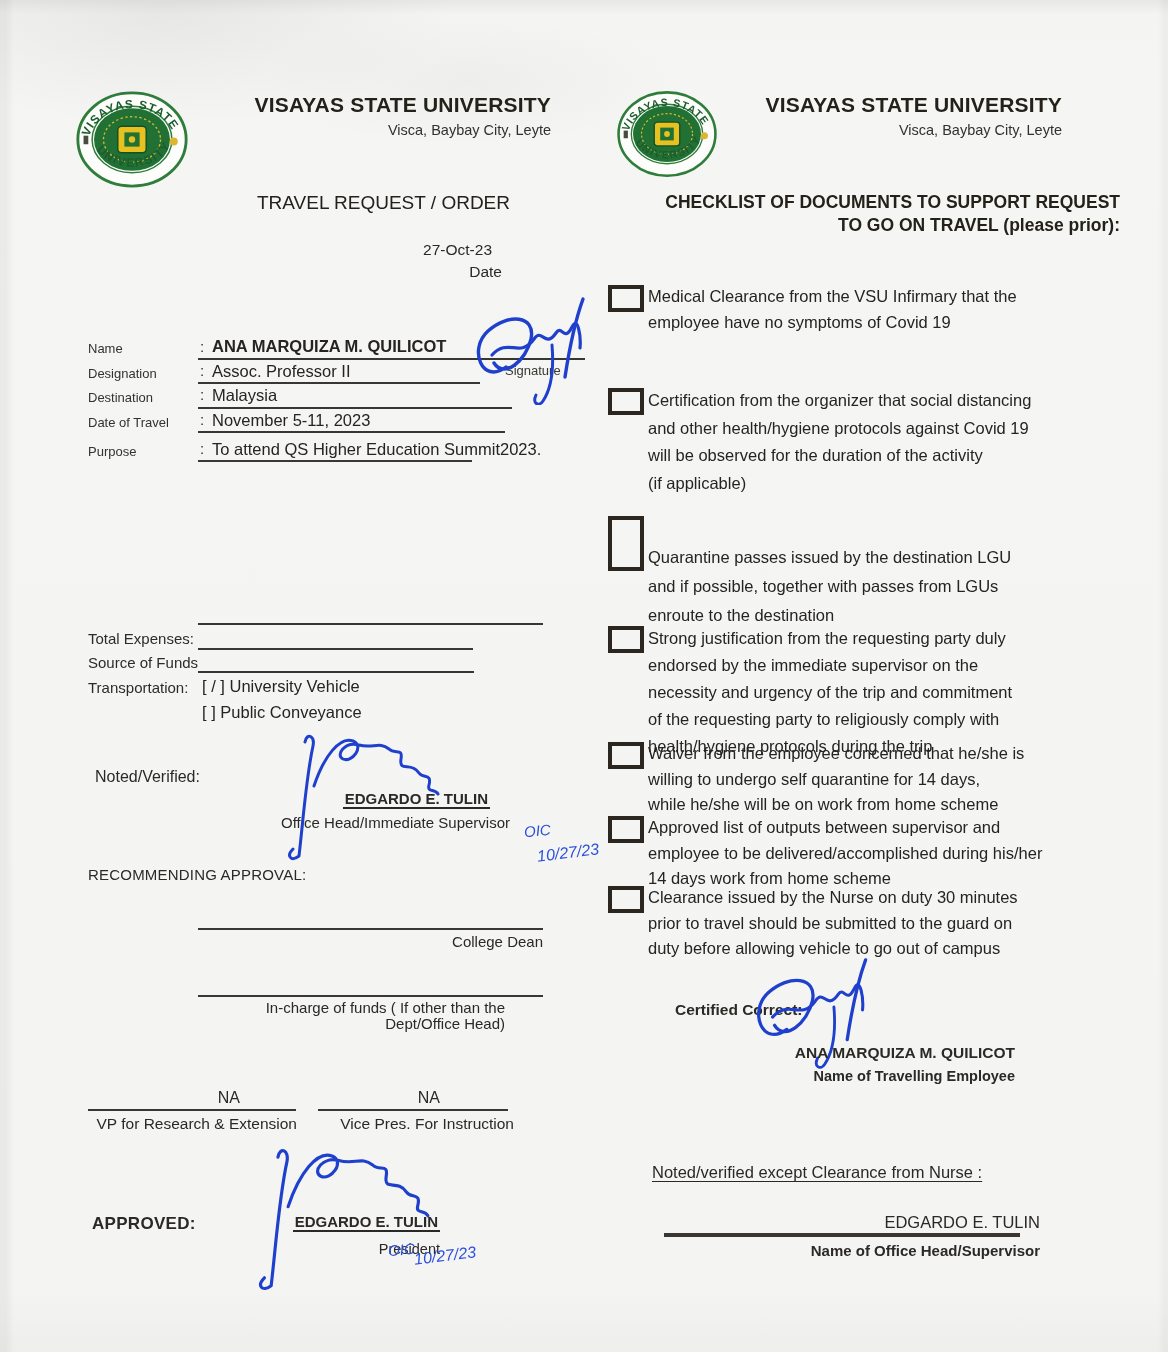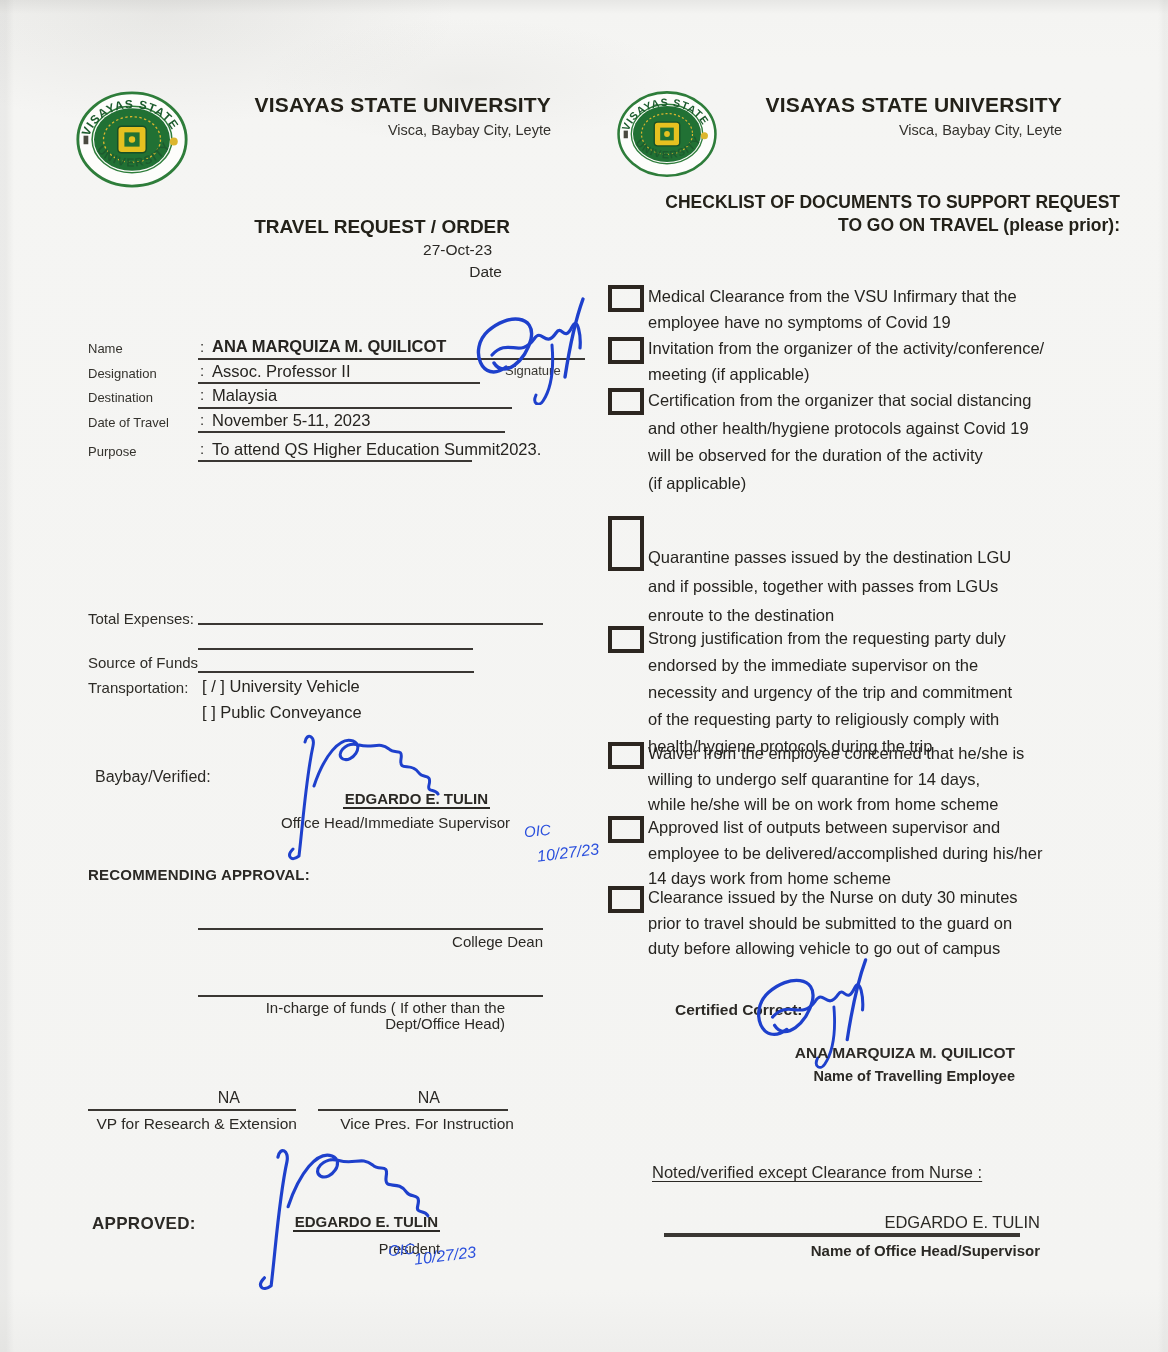--- a/index.html
+++ b/index.html
@@ -19,21 +19,21 @@
   }
   .abs{position:absolute;}
   .pre{white-space:pre-line;}
   .ctr{text-align:right;}
   .b{font-weight:bold;}
   .hline{position:absolute;background:#3a3733;height:2px;}
   .hand{font-style:italic;color:#2b50dd;}
   
   .uni-title{font-size:21px;font-weight:bold;letter-spacing:.2px;color:#232119;}
   .uni-addr{font-size:14.5px;color:#33312c;}
-  .form-title{font-size:19px;font-weight:bold;color:#232119;margin-top:24px;}
+  .form-title{font-size:19px;font-weight:normal;color:#232119;}
   
   .flabel{font-size:13px;color:#34322d;}
   .fcolon{font-size:15px;color:#34322d;}
   .fvalue{font-size:16.5px;color:#262420;}
   .small-lbl{font-size:15px;color:#2e2c27;}
   .sig-label{font-size:13px;color:#3a3832;}
   
   .chk-title{font-size:17.5px;font-weight:bold;color:#232119;line-height:23px;}
   .check-item{position:absolute;left:608px;width:500px;}
   .cbox{position:absolute;left:0;top:1px;width:28px;height:19px;border:4px solid #2c2620;background:transparent;}
@@ -106,44 +106,44 @@
   <div class="abs sig" style="left:468px;top:293px;">
     <svg width="132" height="112" viewBox="0 0 132 112">
       <path d="M38,74 C14,92 0,56 20,38 C40,20 68,22 63,46 C58,68 36,86 26,70" stroke-width="3.4"></path>
       <path d="M24,62 C40,44 52,66 66,46 C74,34 77,56 88,40 C94,31 96,50 104,34 C110,22 113,44 112,55" stroke-width="3.2"></path>
       <path d="M97,84 C101,58 107,28 115,6" stroke-width="3.4"></path>
       <path d="M84,52 C86,76 83,96 75,108 C71,114 64,111 68,102" stroke-width="3"></path>
     </svg>
   </div>
 
   <div class="hline" style="left:198px;top:623px;width:345px;"></div>
-  <div class="abs small-lbl" style="left:88px;top:610px;">Total Expenses:</div>
+  <div class="abs small-lbl" style="left:88px;top:630px;">Total Expenses:</div>
   <div class="hline" style="left:198px;top:648px;width:275px;"></div>
   <div class="abs small-lbl" style="left:88px;top:654px;">Source of Funds</div>
   <div class="hline" style="left:198px;top:671px;width:276px;"></div>
   <div class="abs small-lbl" style="left:88px;top:679px;">Transportation:</div>
   <div class="abs fvalue" style="left:202px;top:677px;">[ / ] University Vehicle</div>
   <div class="abs fvalue" style="left:202px;top:703px;">[ ] Public Conveyance</div>
 
-  <div class="abs" style="left:95px;top:768px;font-size:16px;">Baybay/Verified:</div>
+  <div class="abs" style="left:95px;top:768px;font-size:16px;">Noted/Verified:</div>
   <div class="abs ctr" style="left:250px;top:790px;width:240px;font-size:15px;">
     <span class="b" style="border-bottom:2.5px solid #2b2925;padding:0 2px;">EDGARDO E. TULIN</span>
   </div>
   <div class="abs ctr" style="left:230px;top:814px;width:280px;font-size:15px;">Office Head/Immediate Supervisor</div>
   <div class="abs hand" style="left:524px;top:822px;font-size:15px;transform:rotate(-5deg);">OIC</div>
   <div class="abs hand" style="left:537px;top:844px;font-size:16px;transform:rotate(-7deg);">10/27/23</div>
 
   <div class="abs sig" style="left:282px;top:730px;">
     <svg width="188" height="132" viewBox="0 0 188 132">
       <path d="M17,126 C9,132 4,126 11,119 M17,126 C21,92 24,48 31,16 C33,6 25,2 23,12" stroke-width="3"></path>
       <path d="M32,56 C42,26 58,6 71,11 C83,16 70,33 61,29 C53,25 63,11 77,15 C91,19 97,11 107,19 C113,25 121,17 119,29 C117,43 129,31 137,43 C141,49 150,43 147,55 C145,63 153,58 156,64" stroke-width="3"></path>
     </svg>
   </div>
 
-  <div class="abs" style="left:88px;top:866px;font-size:15px;letter-spacing:.2px;font-weight:bold;">RECOMMENDING APPROVAL:</div>
+  <div class="abs" style="left:88px;top:866px;font-size:15px;letter-spacing:.2px;">RECOMMENDING APPROVAL:</div>
 
   <div class="hline" style="left:198px;top:928px;width:345px;"></div>
   <div class="abs ctr" style="left:198px;top:933px;width:345px;font-size:15px;">College Dean</div>
 
   <div class="hline" style="left:198px;top:995px;width:345px;"></div>
   <div class="abs ctr pre" style="left:160px;top:1000px;width:345px;font-size:15px;line-height:16px;">In-charge of  funds ( If other than the
 Dept/Office Head)</div>
 
   <div class="abs ctr" style="left:88px;top:1089px;width:152px;font-size:16px;">NA</div>
   <div class="abs ctr" style="left:318px;top:1089px;width:122px;font-size:16px;">NA</div>
@@ -193,25 +193,20 @@
   <div class="abs ctr uni-addr" style="left:722px;top:122px;width:340px;">Visca, Baybay City, Leyte</div>
 
   <div class="abs ctr pre chk-title" style="left:606px;top:191px;width:514px;">CHECKLIST OF DOCUMENTS TO SUPPORT REQUEST
 TO GO ON TRAVEL (please prior):</div>
 
   <div class="check-item" style="top:284px;">
     <div class="cbox"></div>
     <div class="ctext pre">Medical Clearance from the VSU Infirmary that the
 employee have no symptoms of Covid 19</div>
   </div>
-  <div class="check-item" style="top:336px;">
-    <div class="cbox"></div>
-    <div class="ctext pre">Invitation from the organizer of the activity/conference/
-meeting (if applicable)</div>
-  </div>
   <div class="check-item" style="top:387px;">
     <div class="cbox"></div>
     <div class="ctext pre" style="line-height:27.5px;">Certification from the organizer that social distancing
 and other health/hygiene protocols against Covid 19
 will be observed for the duration of the activity
  (if applicable)</div>
   </div>
   <div class="check-item" style="top:625px;">
     <div class="cbox"></div>
     <div class="ctext pre" style="line-height:27px;">Strong justification from the requesting party duly

